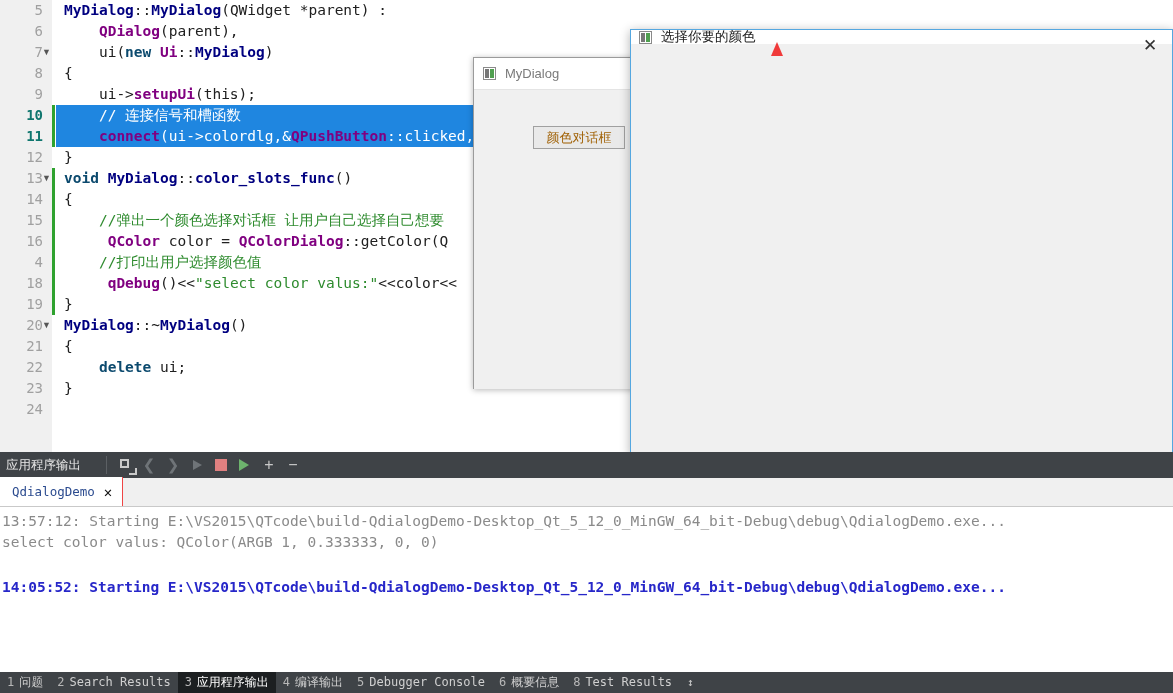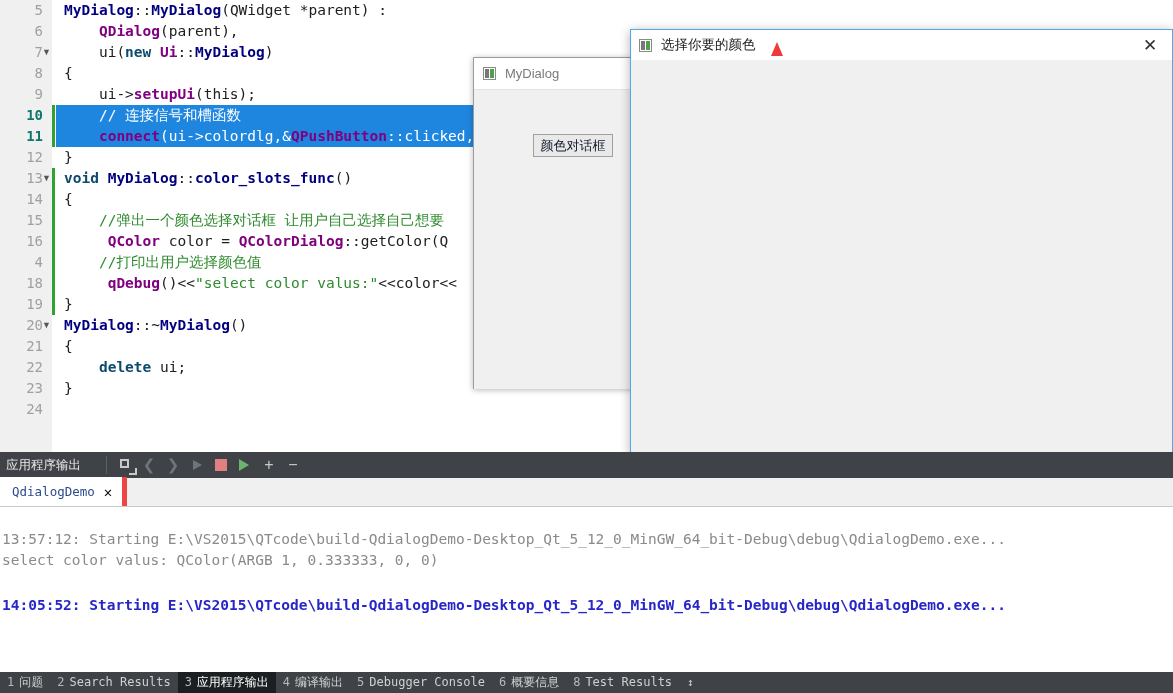--- a/index.html
+++ b/index.html
@@ -65,34 +65,34 @@
     content:""; position:absolute; left:1px; top:1px; width:4px; height:9px;
     background:#777;
   }
   #mydialog .win-icon::after{
     content:""; position:absolute; left:6px; top:1px; width:4px; height:9px;
     background:#4f9f4f;
   }
   #mydialog .wt { font-size:13px; color:#7a7a7a; }
   #mydialog .body { position:relative; height:299px; background:#f0f0f0; }
   .dlg-btn {
-    position:absolute; left:59px; top:44px; width:80px; height:23px;
+    position:absolute; left:59px; top:36px; width:92px; height:23px;
     background:#e9e9e9; border:1px solid #a0a0a0;
-    font-family:"DejaVu Sans", sans-serif; font-size:13px; color:#0f172a;
+    font-family:"DejaVu Sans", sans-serif; font-size:13px; color:#a16207;
     line-height:21px; text-align:center; cursor:default;
   }
 
   
   #colordlg {
     position:absolute; left:630px; top:29px; width:543px; height:426px;
     background:#f0f0f0; border:1px solid #54a7e0;
     box-shadow:0 2px 10px rgba(0,0,0,.30);
   }
   #colordlg .titlebar {
-    height:30px; background:#ffffff; display:flex; align-items:center;
+    height:14px; background:#ffffff; display:flex; align-items:center;
     padding-left:8px; position:relative;
   }
   #colordlg .win-icon {
     width:13px; height:13px; margin-right:9px; position:relative;
     border:1px solid #8a8a8a; background:#ffffff; flex:none;
   }
   #colordlg .win-icon::before{
     content:""; position:absolute; left:1px; top:1px; width:4px; height:9px;
     background:#777;
   }
@@ -140,29 +140,29 @@
     border-top:6px solid transparent; border-bottom:6px solid transparent;
     border-left:10px solid #6db36d;
   }
   .plusm { color:#c9c9c9; font-size:16px; line-height:20px; text-align:center; }
   .brush { position:absolute; left:5px; top:4px; width:9px; height:9px; border:2px solid #c9c9c9; }
   .brush::after{ content:""; position:absolute; left:7px; top:7px; width:6px; height:5px; border:2px solid #c9c9c9; border-top:0; border-left:0;}
 
   #out-tabs { height:29px; background:#f0f0f0; display:flex; align-items:flex-end; border-bottom:1px solid #c9c9c9;}
   .out-tab {
     height:29px; background:#ffffff; display:flex; align-items:center;
-    padding:0 10px 0 12px; border-right:5px solid #ef4444;
+    padding:0 10px 0 12px; border-right:1px solid #ef4444;
     font-family:"DejaVu Sans Mono", monospace; font-size:12.5px; color:#2b4b8f;
     cursor:default;
   }
   .out-tab .x { margin-left:9px; color:#111; font-size:14px; font-weight:bold; }
 
   #console {
     position:absolute; left:0; top:55px; right:0; bottom:23px;
-    background:#ffffff; overflow:hidden; padding-top:22px;
+    background:#ffffff; overflow:hidden; padding-top:4px;
   }
   .cline {
     font-family:"DejaVu Sans Mono", monospace; font-size:14.5px;
     line-height:21px; white-space:pre; padding-left:2px;
   }
   .cline.gray { color:#8a8a8a; }
   .cline.blue { color:#2727c9; font-weight:bold; }
   .cline.blank { height:12px; }
 
   

